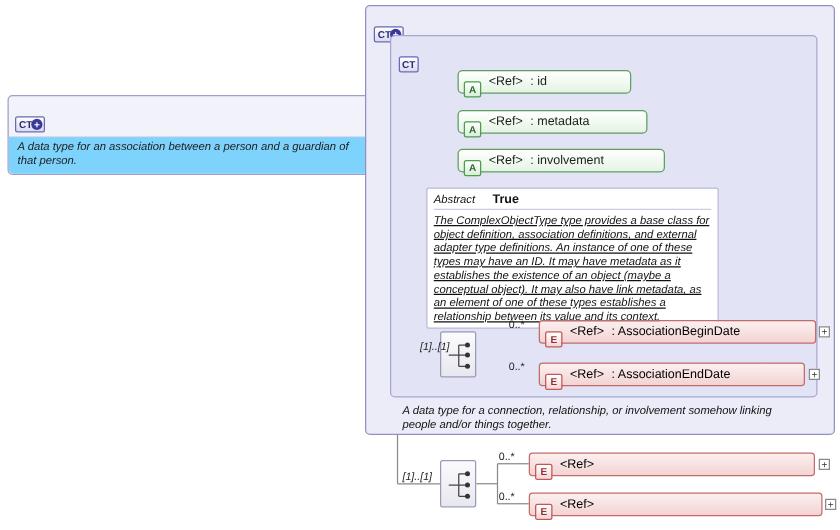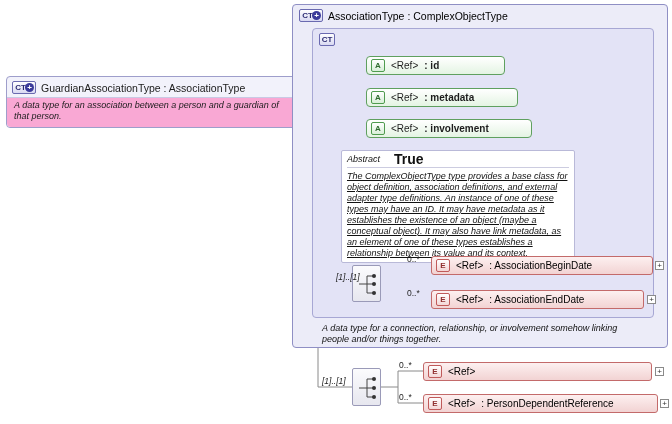--- a/index.html
+++ b/index.html
@@ -40,34 +40,35 @@
     font-size: 10.5px;
     color: #1b1b1b;
   }
   .root-doc {
     font-style: italic;
     font-size: 9px;
     line-height: 11px;
     color: #1c1c1c;
     padding: 2px 7px 5px 7px;
     border-top: 1px solid #c9c9e4;
-    background: #f9a8d4;
+    background: #7dd3fc;
     border-radius: 0 0 4px 4px;
   }
 
   
   .badge {
     display: inline-flex;
     align-items: center;
     justify-content: center;
     box-sizing: border-box;
     border-radius: 2px;
     font-size: 8px;
     font-weight: bold;
     line-height: 1;
+    margin-top: 12px;
   }
   .badge-ct {
     width: 24px; height: 13px;
     border: 1px solid #6a6ab0;
     background: linear-gradient(#ffffff, #d9d9f2);
     color: #2b2b72;
     position: relative;
     padding-right: 7px;
   }
   .badge-ct .plus {
@@ -129,21 +130,21 @@
     gap: 6px;
     box-sizing: border-box;
     border: 1px solid #5fa05f;
     border-radius: 4px;
     background: linear-gradient(#ffffff, #e4f4e3);
     padding: 0 8px 0 4px;
     height: 19px;
     font-size: 10px;
   }
   .attr-row .ref { color: #1d1d1d; }
-  .attr-row .name { color: #1d1d1d; font-weight: bold; }
+  .attr-row .name { color: #1d1d1d; }
 
   
   .elem-row {
     position: absolute;
     display: flex;
     align-items: center;
     gap: 6px;
     box-sizing: border-box;
     border: 1px solid #c36a6a;
     border-radius: 3px;
@@ -165,21 +166,21 @@
     line-height: 11px;
   }
   .doc-panel .abstract-line {
     display: flex;
     gap: 14px;
     padding-bottom: 2px;
     border-bottom: 1px solid #cccce0;
     margin-bottom: 3px;
   }
   .doc-panel .abstract-label { font-style: italic; color: #111; }
-  .doc-panel .abstract-value { font-weight: bold; font-size: 14px; color: #111; }
+  .doc-panel .abstract-value { font-weight: bold; font-size: 10px; color: #111; }
   .doc-panel .doc-text { font-style: italic; color: #111; text-decoration: underline; }
 
   .footer-doc {
     position: absolute;
     font-style: italic;
     font-size: 9px;
     line-height: 11px;
     color: #111;
   }
 
@@ -248,29 +249,27 @@
 
   <path d="M352,65 V128" stroke="#8a8a8a" stroke-width="1" fill="none"></path>
   <path d="M352,65 H366" stroke="#8a8a8a" stroke-width="1" fill="none"></path>
   <path d="M352,97 H366" stroke="#8a8a8a" stroke-width="1" fill="none"></path>
   <path d="M352,128 H366" stroke="#8a8a8a" stroke-width="1" fill="none"></path>
 </svg>
 
 <div class="node root-box" style="left:6px; top:76px; width:297px;">
   <div class="root-head">
     <span class="badge badge-ct">CT<span class="plus">+</span></span>
-    <span class="root-title">GuardianAssociationType : AssociationType</span>
   </div>
   <div class="root-doc">A data type for an association between a person and a guardian of that person.</div>
 </div>
 
 <div class="node container-purple" style="left:292px; top:4px; width:376px; height:344px;">
   <div class="container-head">
     <span class="badge badge-ct">CT<span class="plus">+</span></span>
-    <span>AssociationType : ComplexObjectType</span>
   </div>
 </div>
 
 <div class="node container-inner" style="left:312px; top:28px; width:342px; height:290px;">
   <div class="container-head">
     <span class="badge badge-ct-plain">CT</span>
   </div>
 </div>
 
 <div class="attr-row" style="left:366px; top:56px; width:139px;">
@@ -349,15 +348,14 @@
 <div class="elem-row" style="left:423px; top:362px; width:229px;">
   <span class="badge badge-e">E</span>
   <span>&lt;Ref&gt;</span>
 </div>
 <div class="expander" style="left:655px; top:367px;">+</div>
 
 <div class="card" style="left:399px; top:392px;">0..*</div>
 <div class="elem-row" style="left:423px; top:394px; width:235px;">
   <span class="badge badge-e">E</span>
   <span>&lt;Ref&gt;</span>
-  <span>: PersonDependentReference</span>
 </div>
 <div class="expander" style="left:660px; top:399px;">+</div>
 
 </body></html>

